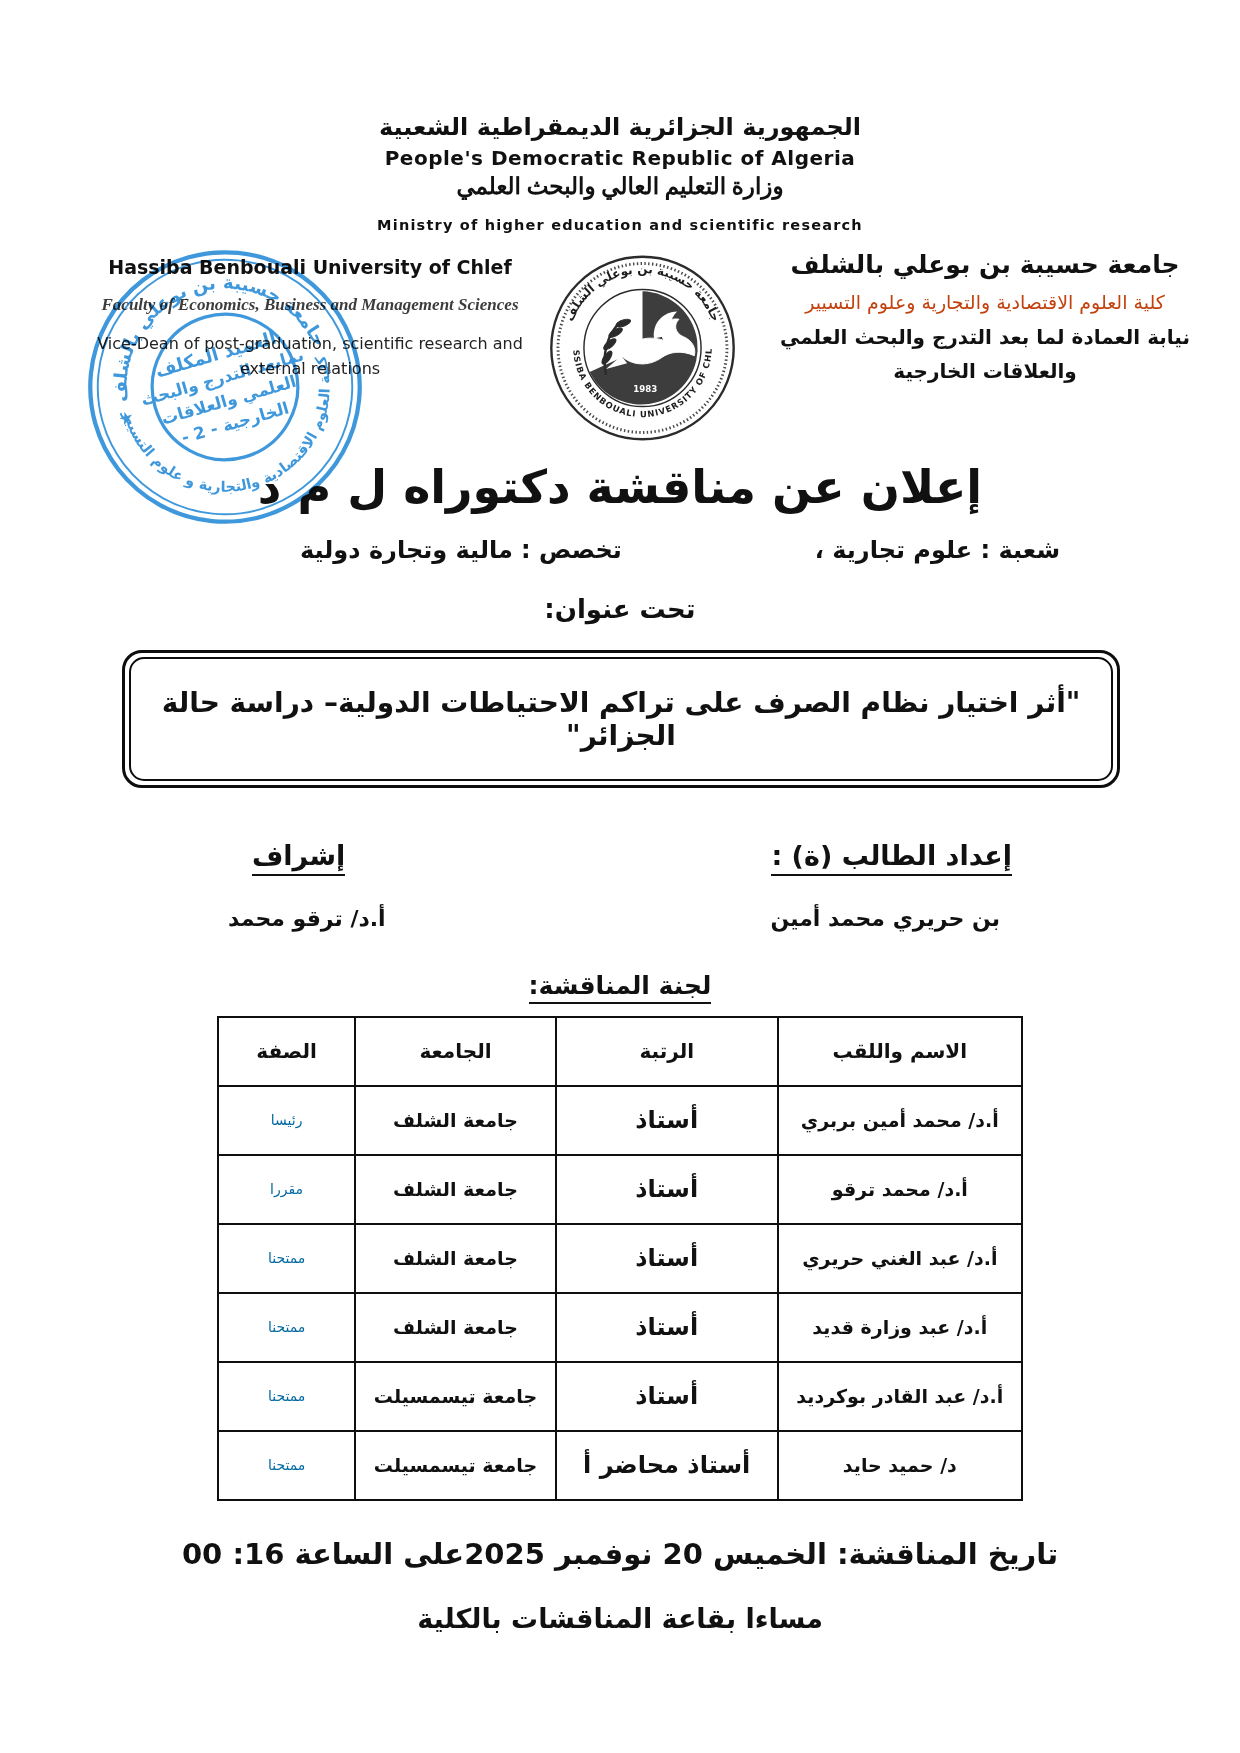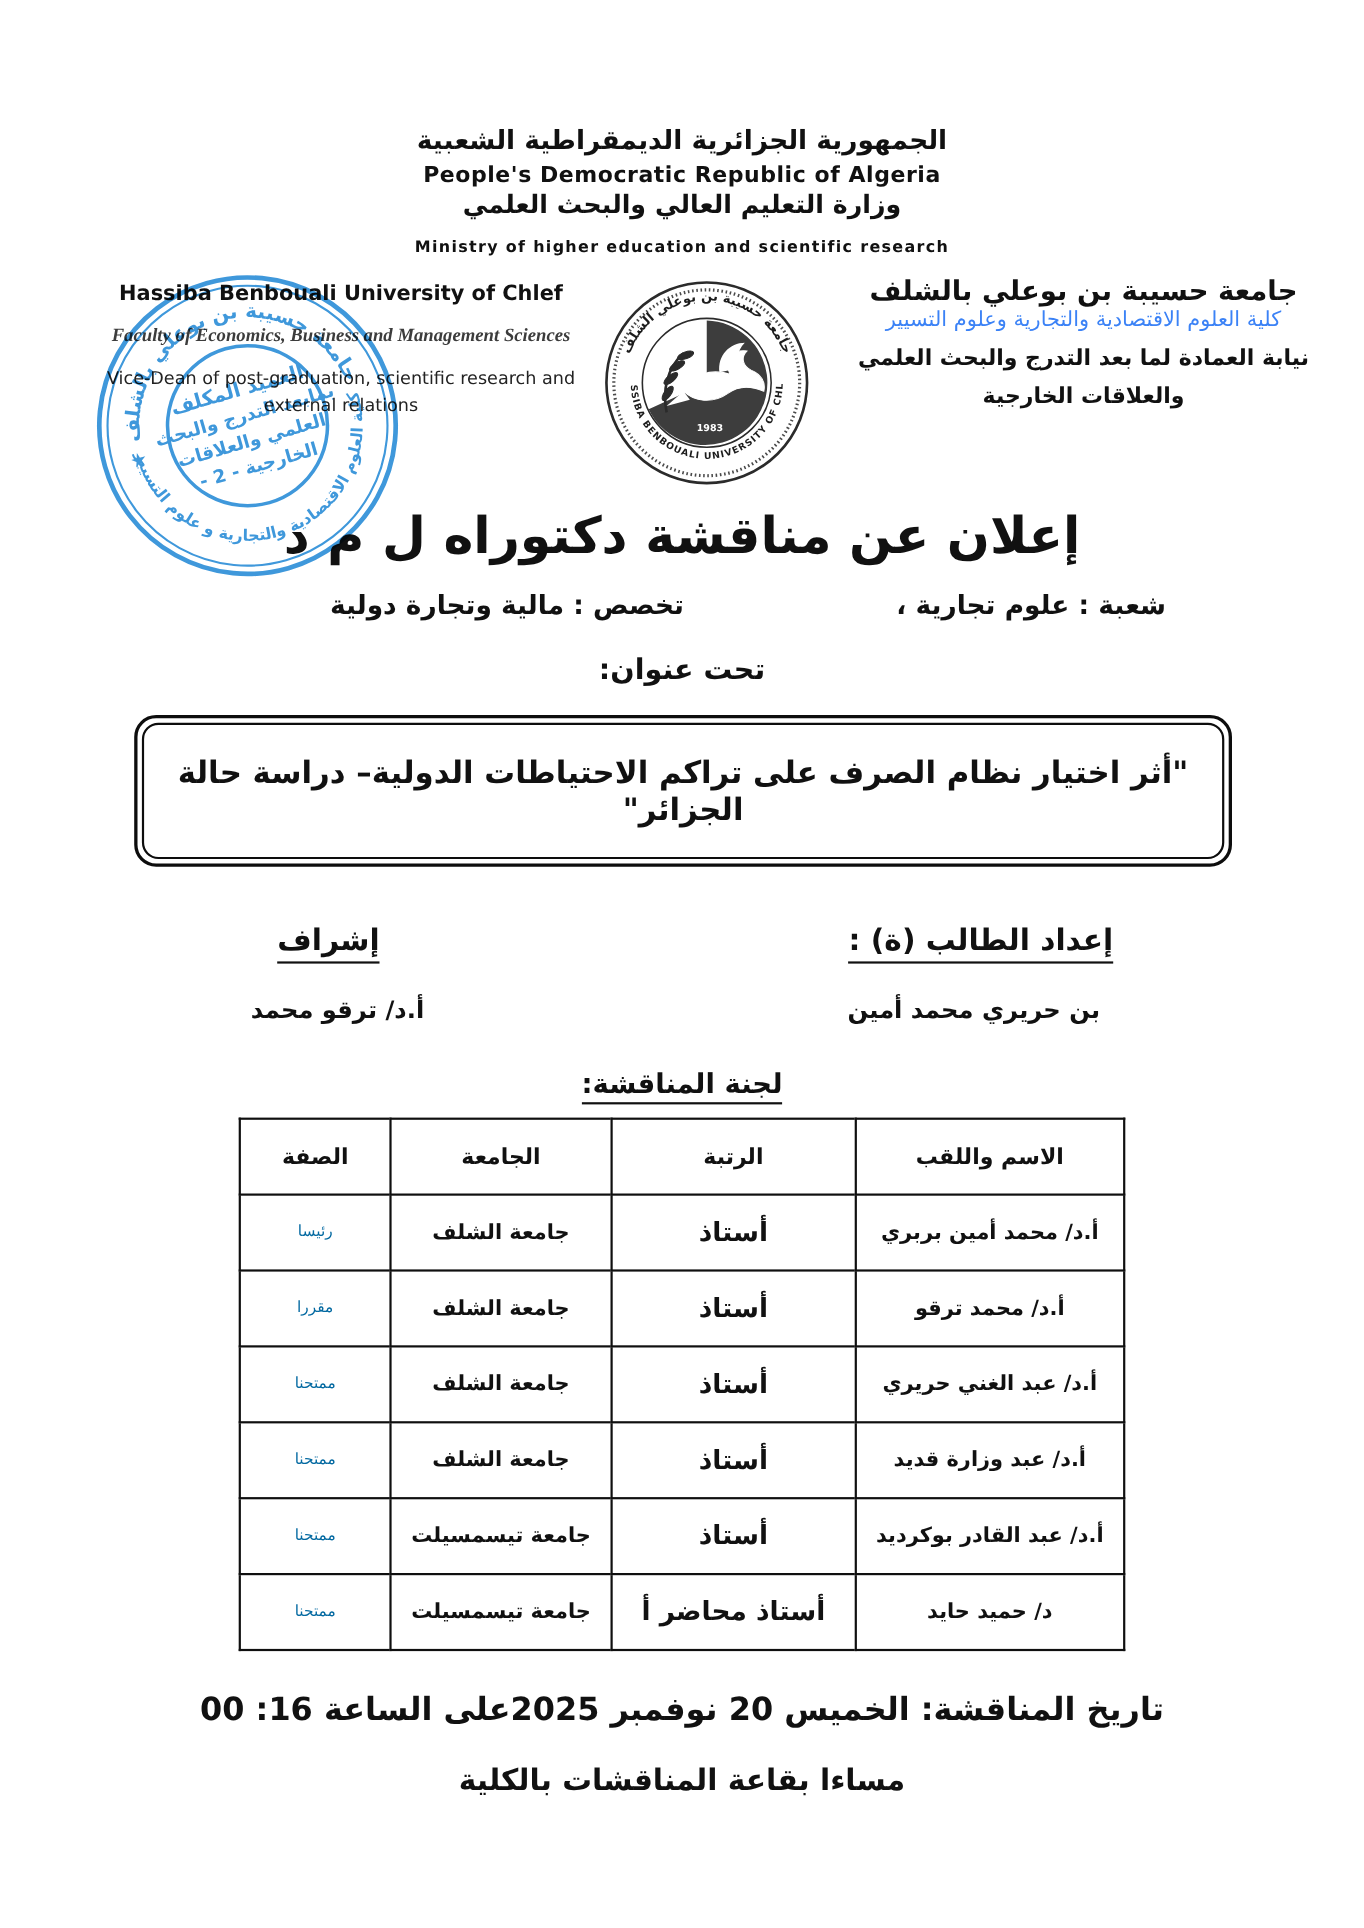--- a/index.html
+++ b/index.html
@@ -3,33 +3,33 @@
 <meta charset="utf-8">
 <style>
   html,body{margin:0;padding:0;background:#e8e8e8;}
   body{width:1240px;height:1753px;position:relative;font-family:"DejaVu Sans",sans-serif;}
   .page{position:absolute;inset:0;background:#ffffff;color:#111;overflow:hidden;}
 
   
   .gov-header{margin-top:112px;text-align:center;line-height:1.25;}
   .gov-ar1{font-size:24px;font-weight:bold;direction:rtl;}
   .gov-en1{font-size:20px;font-weight:bold;letter-spacing:.5px;margin-top:4px;}
-  .gov-ar2{font-size:23px;font-weight:bold;direction:rtl;margin-top:2px;}
+  .gov-ar2{font-size:23px;font-weight:bold;direction:rtl;margin-top:2px;font-family:Liberation Serif, serif;}
   .gov-en2{font-size:14.5px;font-weight:bold;letter-spacing:1.2px;margin-top:14px;}
 
   
   .inst-row{display:flex;justify-content:space-between;align-items:flex-start;margin-top:14px;padding:0 30px 0 95px;}
   .inst-left{width:430px;text-align:center;padding-top:8px;}
   .inst-left .u-en{font-size:19px;font-weight:bold;line-height:1.25;}
   .inst-left .f-en{font-size:17px;font-weight:bold;font-style:italic;font-family:"Liberation Serif",serif;color:#3c3c3c;margin-top:14px;line-height:1.3;}
   .inst-left .vd-en{font-size:16px;color:#222;margin-top:16px;line-height:1.55;}
   .inst-center{width:215px;display:flex;justify-content:center;padding-top:4px;}
   .inst-right{width:450px;text-align:center;direction:rtl;padding-top:2px;}
   .inst-right .u-ar{font-size:25px;font-weight:bold;}
-  .inst-right .f-ar{font-size:19px;font-weight:400;color:#3b82f6;}
+  .inst-right .f-ar{font-size:19px;font-weight:400;color:#c2410c;margin-top:12px;}
   .inst-right .vd-ar{font-size:20px;font-weight:bold;margin-top:12px;}
   .inst-right .vd-ar2{font-size:20px;font-weight:bold;margin-top:10px;}
 
   
   .stamp{position:absolute;left:86px;top:246px;width:278px;height:282px;mix-blend-mode:multiply;opacity:.92;pointer-events:none;}
 
   
   .main-title{direction:rtl;text-align:center;font-size:46px;font-weight:bold;margin-top:16px;letter-spacing:-1px;}
   .branch-row{direction:rtl;display:flex;justify-content:space-between;margin-top:22px;padding:0 180px 0 300px;font-size:24px;font-weight:bold;}
   .under-title{direction:rtl;text-align:center;font-size:26px;font-weight:bold;margin-top:30px;}

